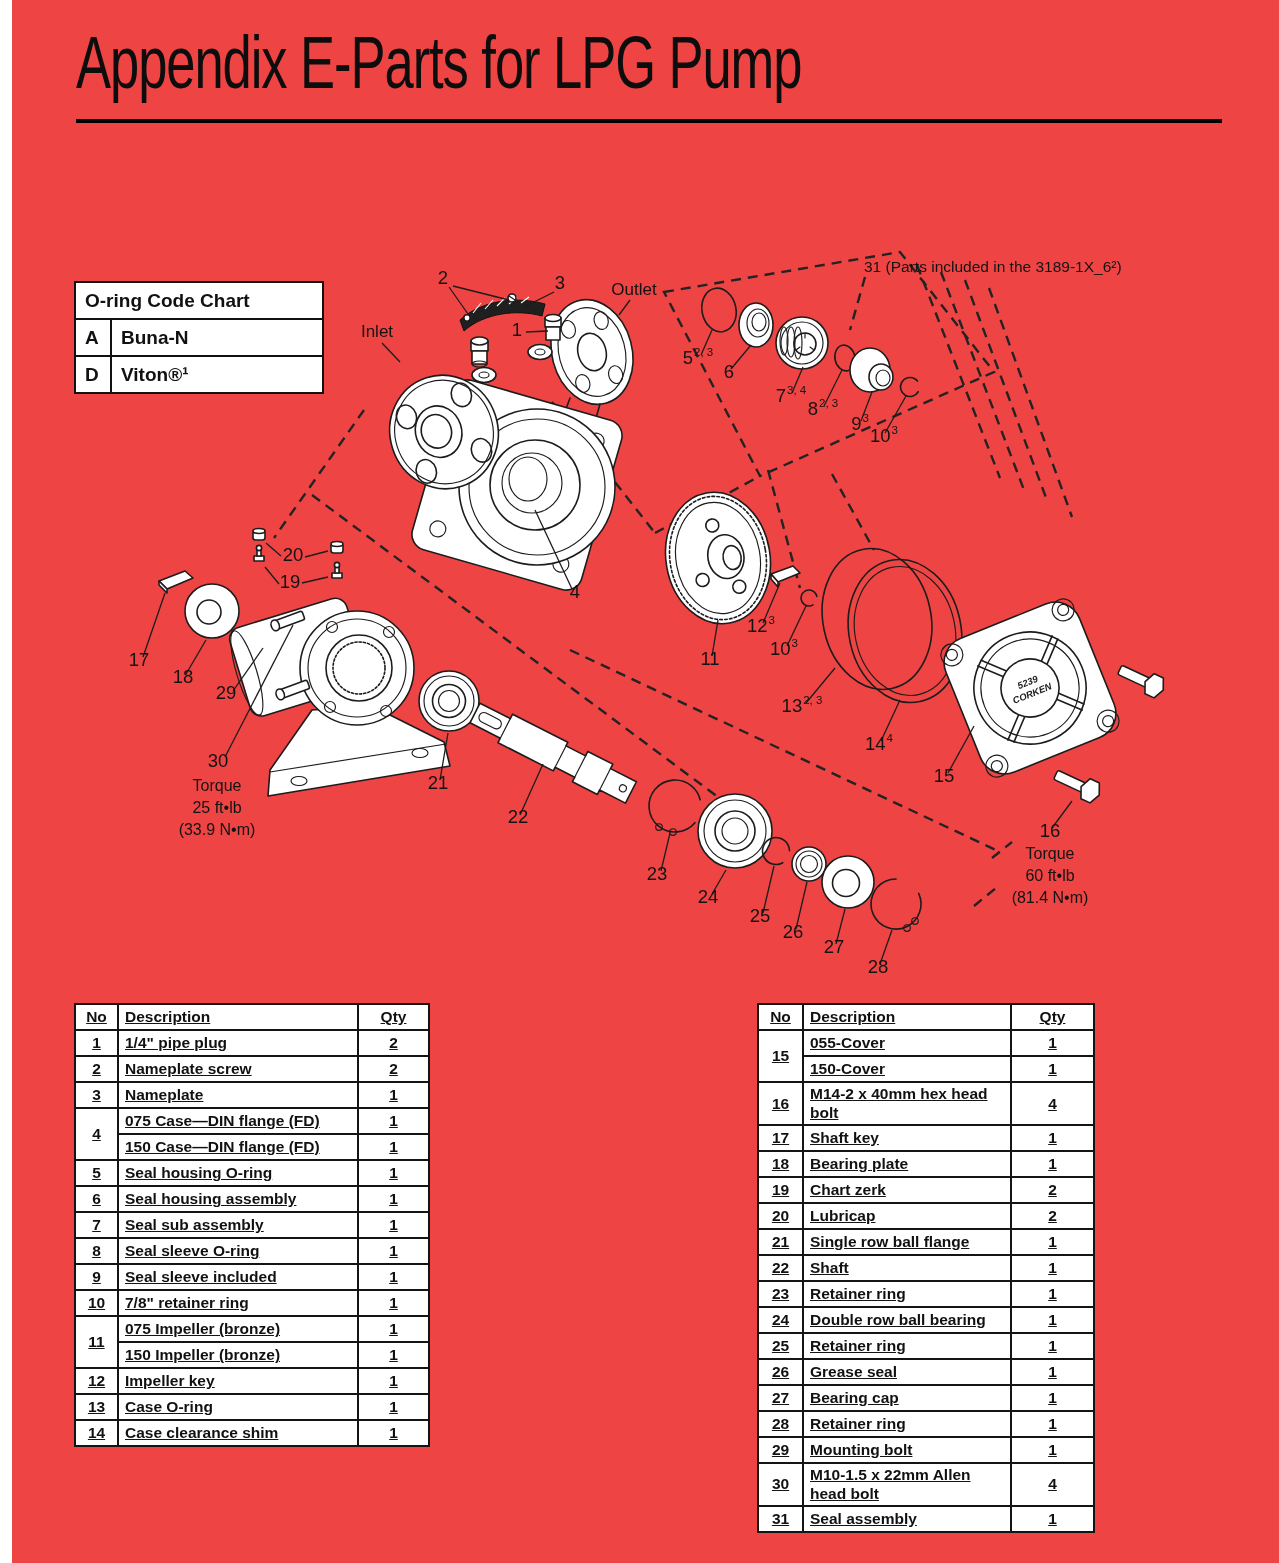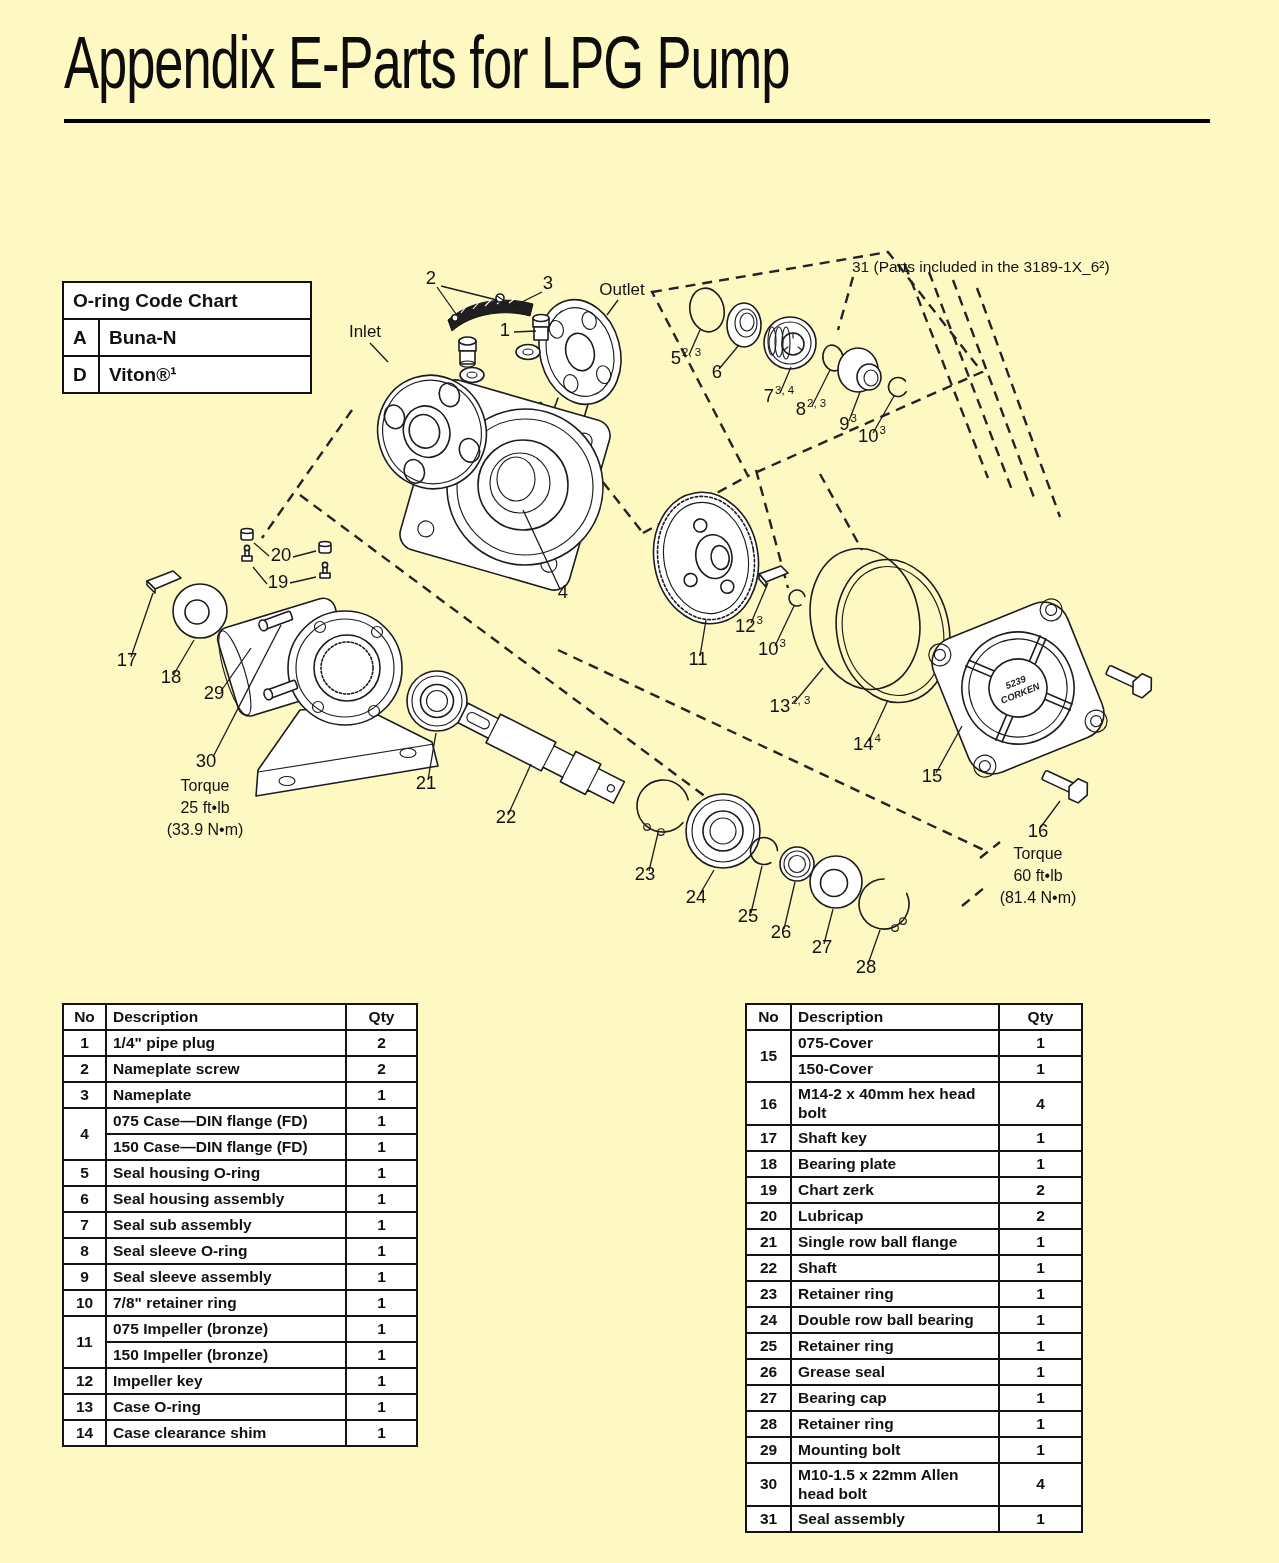--- a/index.html
+++ b/index.html
@@ -1,38 +1,38 @@
 <!DOCTYPE html>
 <html><head>
 <meta charset="utf-8">
 <style>
   html,body{margin:0;padding:0;}
   body{width:1279px;height:1563px;background:#fff;color:#141414;
        font-family:"Liberation Sans",sans-serif;position:relative;overflow:hidden;}
-  .page{position:absolute;inset:0;background:#fef9c3;}
+  .page{position:absolute;inset:0;background:#ef4444;margin-left:12px;}
 
   
   h1{position:absolute;left:64px;top:20px;margin:0;font-size:74px;font-weight:400;
      letter-spacing:-1.5px;white-space:nowrap;transform:scaleX(0.71);transform-origin:left top;color:#0d0d0d;}
   .rule{position:absolute;left:64px;top:119px;width:1146px;height:4px;background:#000;}
 
   
   .diagram-area{position:absolute;left:0;top:130px;width:1279px;height:873px;}
   svg.diagram{position:absolute;left:0;top:0;width:1279px;height:873px;}
 
   
   table.oring{position:absolute;left:62px;top:151px;width:250px;border-collapse:collapse;
       table-layout:fixed;background:#fff;}
   table.oring th,table.oring td{border:2.5px solid #111;font-size:19px;font-weight:bold;
       height:35px;padding:0 16px 0 9px;text-align:left;color:#111;}
   table.oring col.code{width:36px;}
 
   
   .tables{position:absolute;inset:0;}
-  table.parts{position:absolute;border-collapse:collapse;table-layout:fixed;background:#fff;}
+  table.parts{position:absolute;border-collapse:collapse;table-layout:fixed;background:#fff;text-decoration:underline;}
   table.parts th,table.parts td{border:2px solid #141414;font-size:15.5px;font-weight:bold;
       color:#111;padding:1px 6px;height:22px;line-height:1.25;text-align:left;}
   table.parts .c{text-align:center;padding:1px 2px;}
   table.left-parts{left:62px;top:1003px;width:356px;}
   table.right-parts{left:745px;top:1003px;width:338px;}
   table.left-parts col.no{width:43px;} table.left-parts col.qty{width:71px;}
   table.right-parts col.no{width:45px;} table.right-parts col.qty{width:83px;}
 
   
   .p{stroke:#1c1c1c;fill:#fff;stroke-width:1.6;stroke-linejoin:round;}
@@ -473,21 +473,21 @@
             <td>Seal sub assembly</td>
             <td class="c">1</td>
           </tr>
       <tr>
             <td class="c">8</td>
             <td>Seal sleeve O-ring</td>
             <td class="c">1</td>
           </tr>
       <tr>
             <td class="c">9</td>
-            <td>Seal sleeve assembly</td>
+            <td>Seal sleeve included</td>
             <td class="c">1</td>
           </tr>
       <tr>
             <td class="c">10</td>
             <td>7/8" retainer ring</td>
             <td class="c">1</td>
           </tr>
       <tr>
             <td class="c" rowspan="2">11</td>
             <td>075 Impeller (bronze)</td>
@@ -522,21 +522,21 @@
           <col class="qty">
         </colgroup>
       <tbody>
           <tr>
         <th class="c">No</th>
         <th>Description</th>
         <th class="c">Qty</th>
       </tr>
       <tr>
             <td class="c" rowspan="2">15</td>
-            <td>075-Cover</td>
+            <td>055-Cover</td>
             <td class="c">1</td>
           </tr>
       <tr>
             <td>150-Cover</td>
             <td class="c">1</td>
           </tr>
       <tr>
             <td class="c">16</td>
             <td>M14-2 x 40mm hex head bolt</td>
             <td class="c">4</td>

